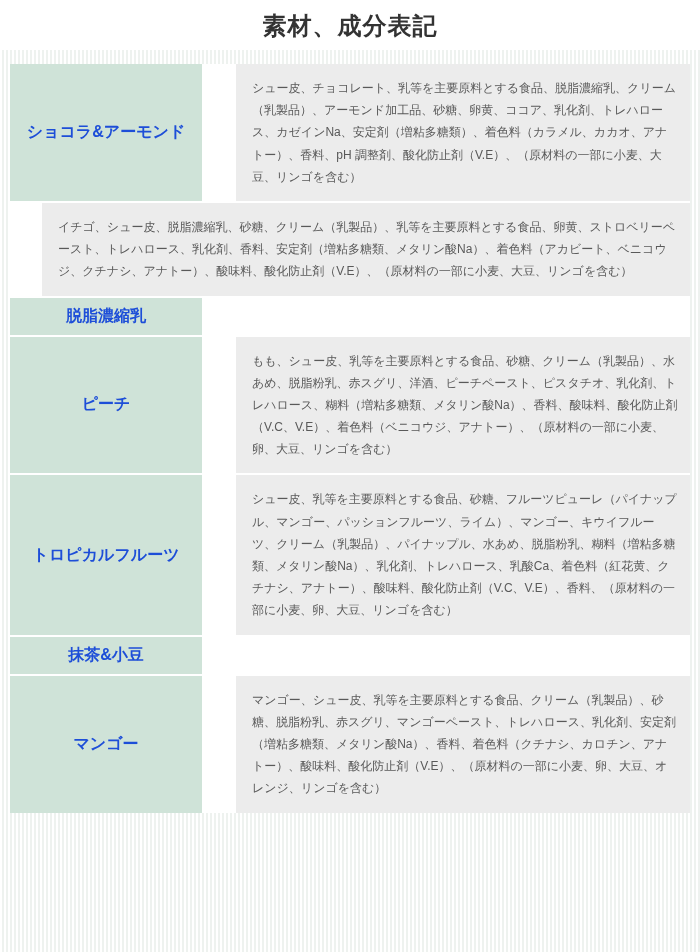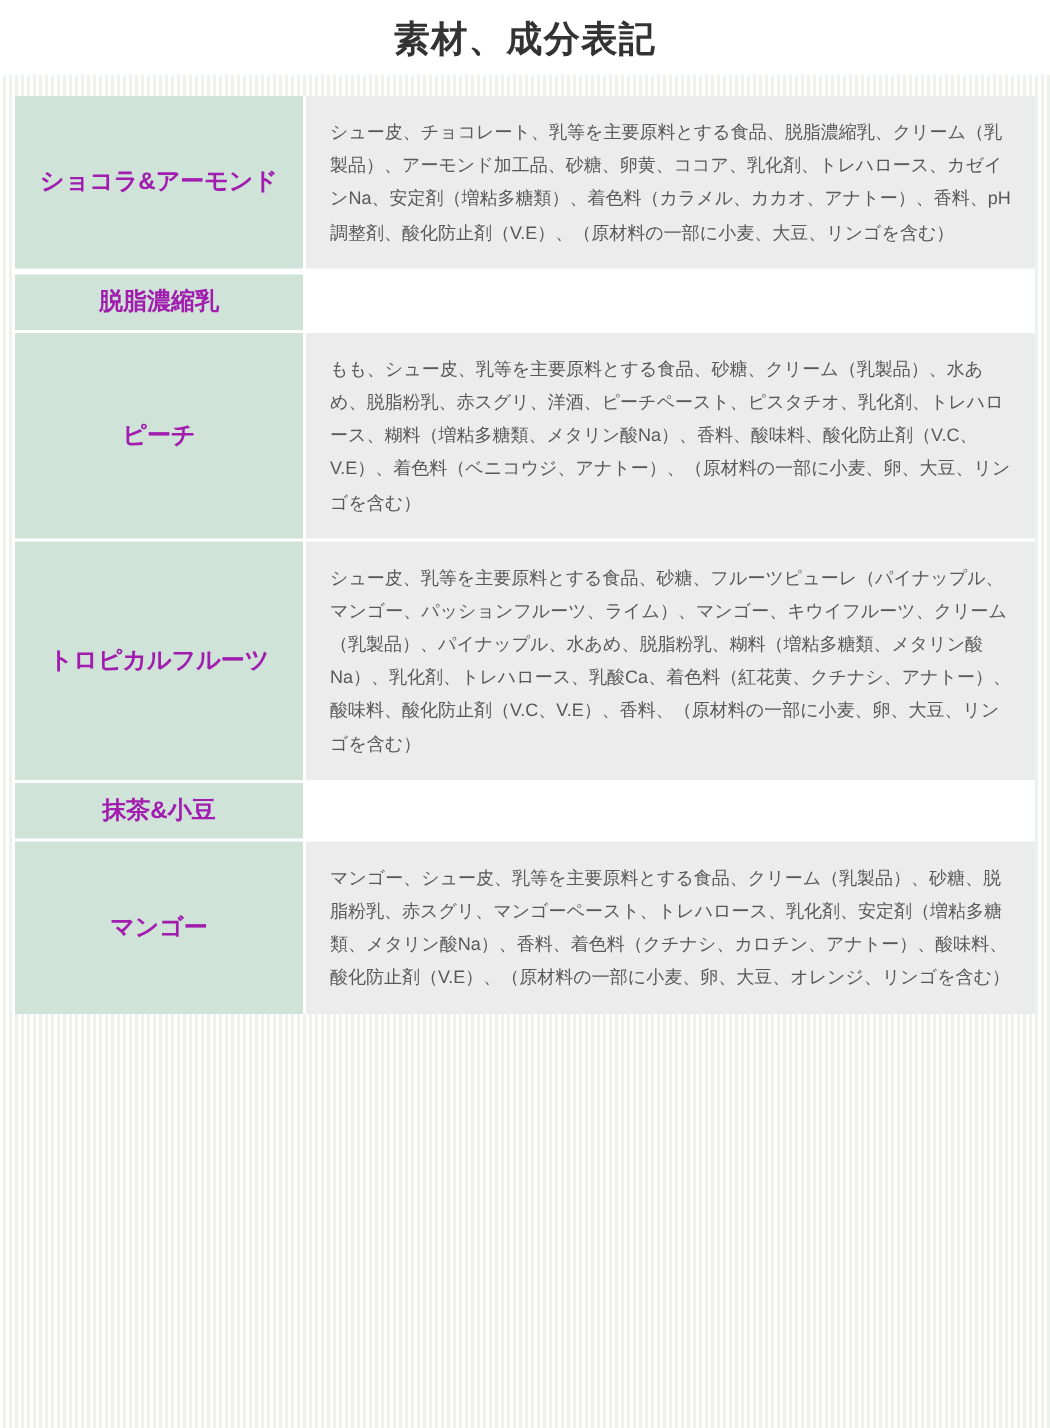--- a/index.html
+++ b/index.html
@@ -45,50 +45,52 @@
   .flavor-cell {
     width: 192px;
     margin-right: 2px;
     background: var(--flavor-cell-bg, #cfe3d8);
     display: flex;
     align-items: center;
     justify-content: center;
     text-align: center;
     font-size: 16px;
     font-weight: bold;
-    color: #a21caf;
+    color: #1d4ed8;
     flex-shrink: 0;
     padding: 8px 6px;
     box-sizing: border-box;
   }
   .ingredients-cell {
     flex: 1;
     background: var(--ingredients-cell-bg, #ececec);
     color: var(--ingredients-text-color, #595959);
     font-size: 12px;
     line-height: 1.85;
     padding: 13px 12px 13px 16px;
     box-sizing: border-box;
     text-align: left;
+    margin-left: 32px;
   }
 </style>
 </head>
 <body>
 
 <div class="page">
   <h1 class="page-title">素材、成分表記</h1>
 
   <div class="striped-area">
     <div class="ingredient-table">
   <div class="table-row">
     <div class="flavor-cell">ショコラ&amp;アーモンド</div>
     <div class="ingredients-cell">シュー皮、チョコレート、乳等を主要原料とする食品、脱脂濃縮乳、クリーム（乳製品）、アーモンド加工品、砂糖、卵黄、ココア、乳化剤、トレハロース、カゼインNa、安定剤（増粘多糖類）、着色料（カラメル、カカオ、アナトー）、香料、pH 調整剤、酸化防止剤（V.E）、（原材料の一部に小麦、大豆、リンゴを含む）</div>
   </div>
 
   <div class="table-row">
+    <div class="ingredients-cell">イチゴ、シュー皮、脱脂濃縮乳、砂糖、クリーム（乳製品）、乳等を主要原料とする食品、卵黄、ストロベリーペースト、トレハロース、乳化剤、香料、安定剤（増粘多糖類、メタリン酸Na）、着色料（アカビート、ベニコウジ、クチナシ、アナトー）、酸味料、酸化防止剤（V.E）、（原材料の一部に小麦、大豆、リンゴを含む）</div>
   </div>
 
   <div class="table-row">
     <div class="flavor-cell">脱脂濃縮乳</div>
   </div>
 
   <div class="table-row">
     <div class="flavor-cell">ピーチ</div>
     <div class="ingredients-cell">もも、シュー皮、乳等を主要原料とする食品、砂糖、クリーム（乳製品）、水あめ、脱脂粉乳、赤スグリ、洋酒、ピーチペースト、ピスタチオ、乳化剤、トレハロース、糊料（増粘多糖類、メタリン酸Na）、香料、酸味料、酸化防止剤（V.C、V.E）、着色料（ベニコウジ、アナトー）、（原材料の一部に小麦、卵、大豆、リンゴを含む）</div>
   </div>

